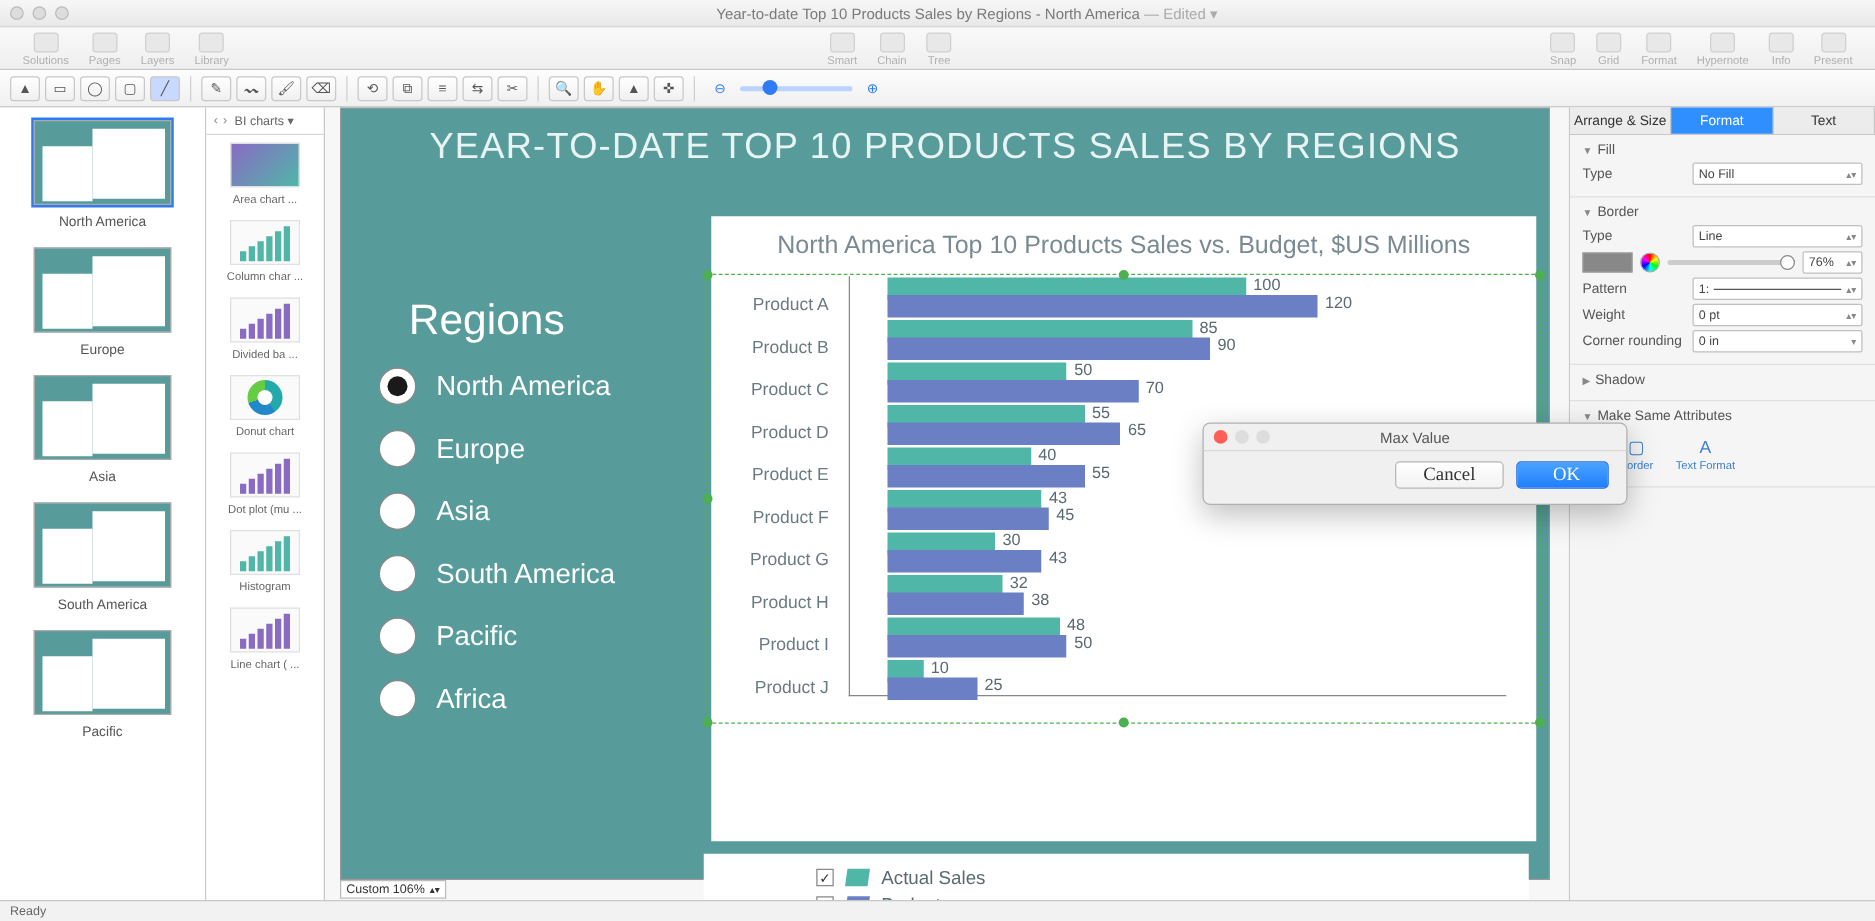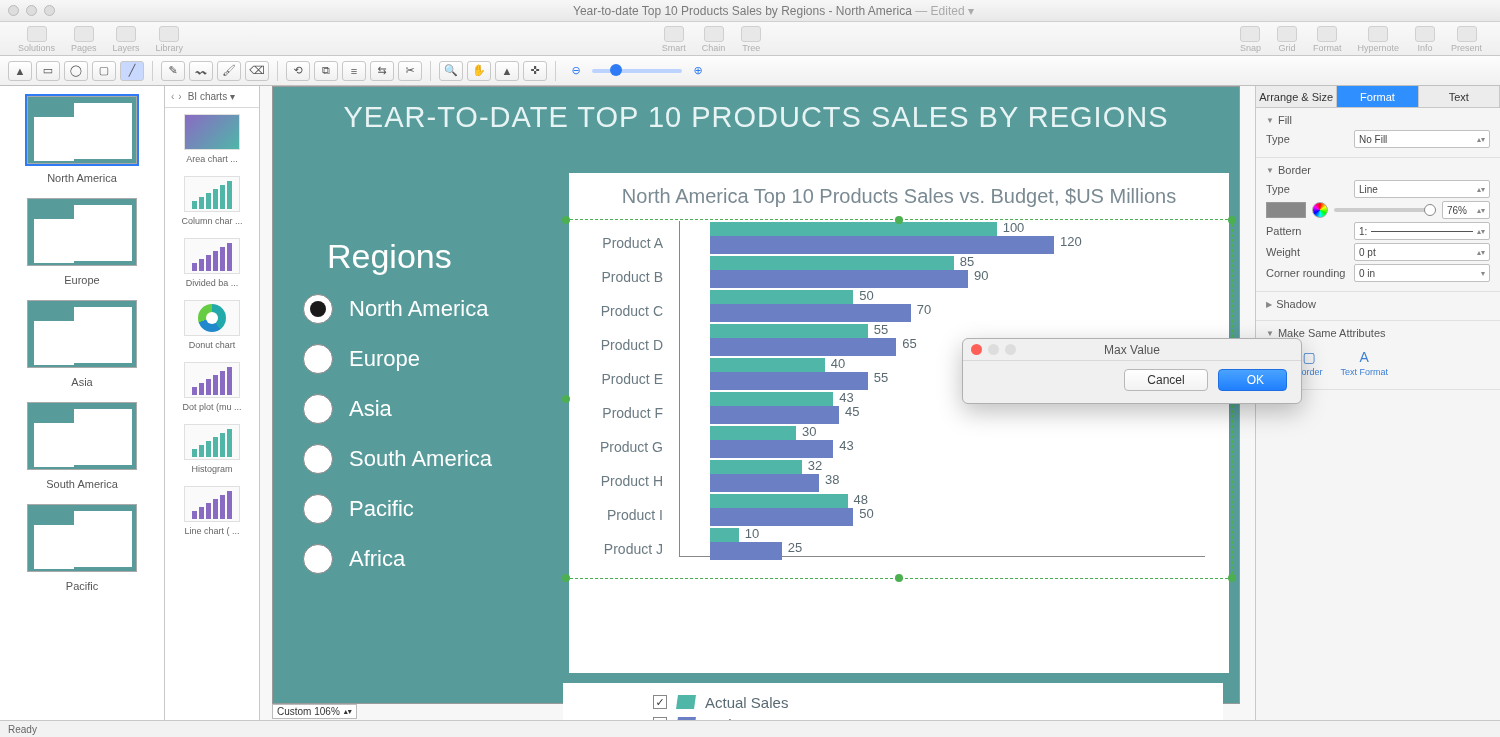--- a/index.html
+++ b/index.html
@@ -75,21 +75,21 @@
 .ms-ic{font-size:14px;display:block;margin-bottom:2px;}
 .dialog{position:absolute;left:962px;top:338px;width:340px;background:#f0f0f0;border:1px solid #b0b0b0;border-radius:6px;box-shadow:0 8px 24px rgba(0,0,0,0.25);}
 .dlg-tb{height:22px;display:flex;align-items:center;padding:0 8px;border-bottom:1px solid #d8d8d8;position:relative;}
 .dlg-traffic{display:flex;gap:6px;}
 .dlg-tl{width:11px;height:11px;border-radius:50%;}
 .dlg-title{position:absolute;left:0;right:0;text-align:center;font-size:12px;color:#555;}
 .dlg-body{padding:10px 14px;}
 .dlg-lbl{font-size:11px;color:#555;margin-bottom:4px;}
 .dlg-input{width:100%;height:22px;border:2px solid #6fa8ff;border-radius:2px;padding:0 4px;font-size:12px;background:#fff;}
 .dlg-btns{display:flex;justify-content:flex-end;gap:10px;padding:8px 14px 12px;}
-.dlg-btn{height:22px;padding:0 22px;border-radius:4px;border:1px solid #b8b8b8;background:linear-gradient(#fff,#f2f2f2);font-size:12px;color:#333;}
+.dlg-btn{height:22px;padding:0 22px;border-radius:4px;border:1px solid #b8b8b8;background:linear-gradient(#fff,#f2f2f2);font-size:15px;color:#333;font-family:Liberation Serif, serif;}
 .dlg-btn.primary{background:linear-gradient(#4aa3ff,#1f7fff);color:#fff;border-color:#1f6fe0;padding-left:28px;}
 .status-bar{height:17px;background:#f2f2f2;border-top:1px solid #c8c8c8;font-size:10px;color:#666;padding:0 8px;display:flex;align-items:center;}
 .zoom-bar{position:absolute;left:12px;bottom:0;height:17px;display:flex;align-items:center;font-size:10px;gap:4px;}
 .zoom-sel{border:1px solid #bbb;background:#fff;padding:0 4px;height:15px;display:flex;align-items:center;gap:4px;}
 </style>
 </head>
 <body>
 
 <div class="titlebar">
   <div class="traffic">

